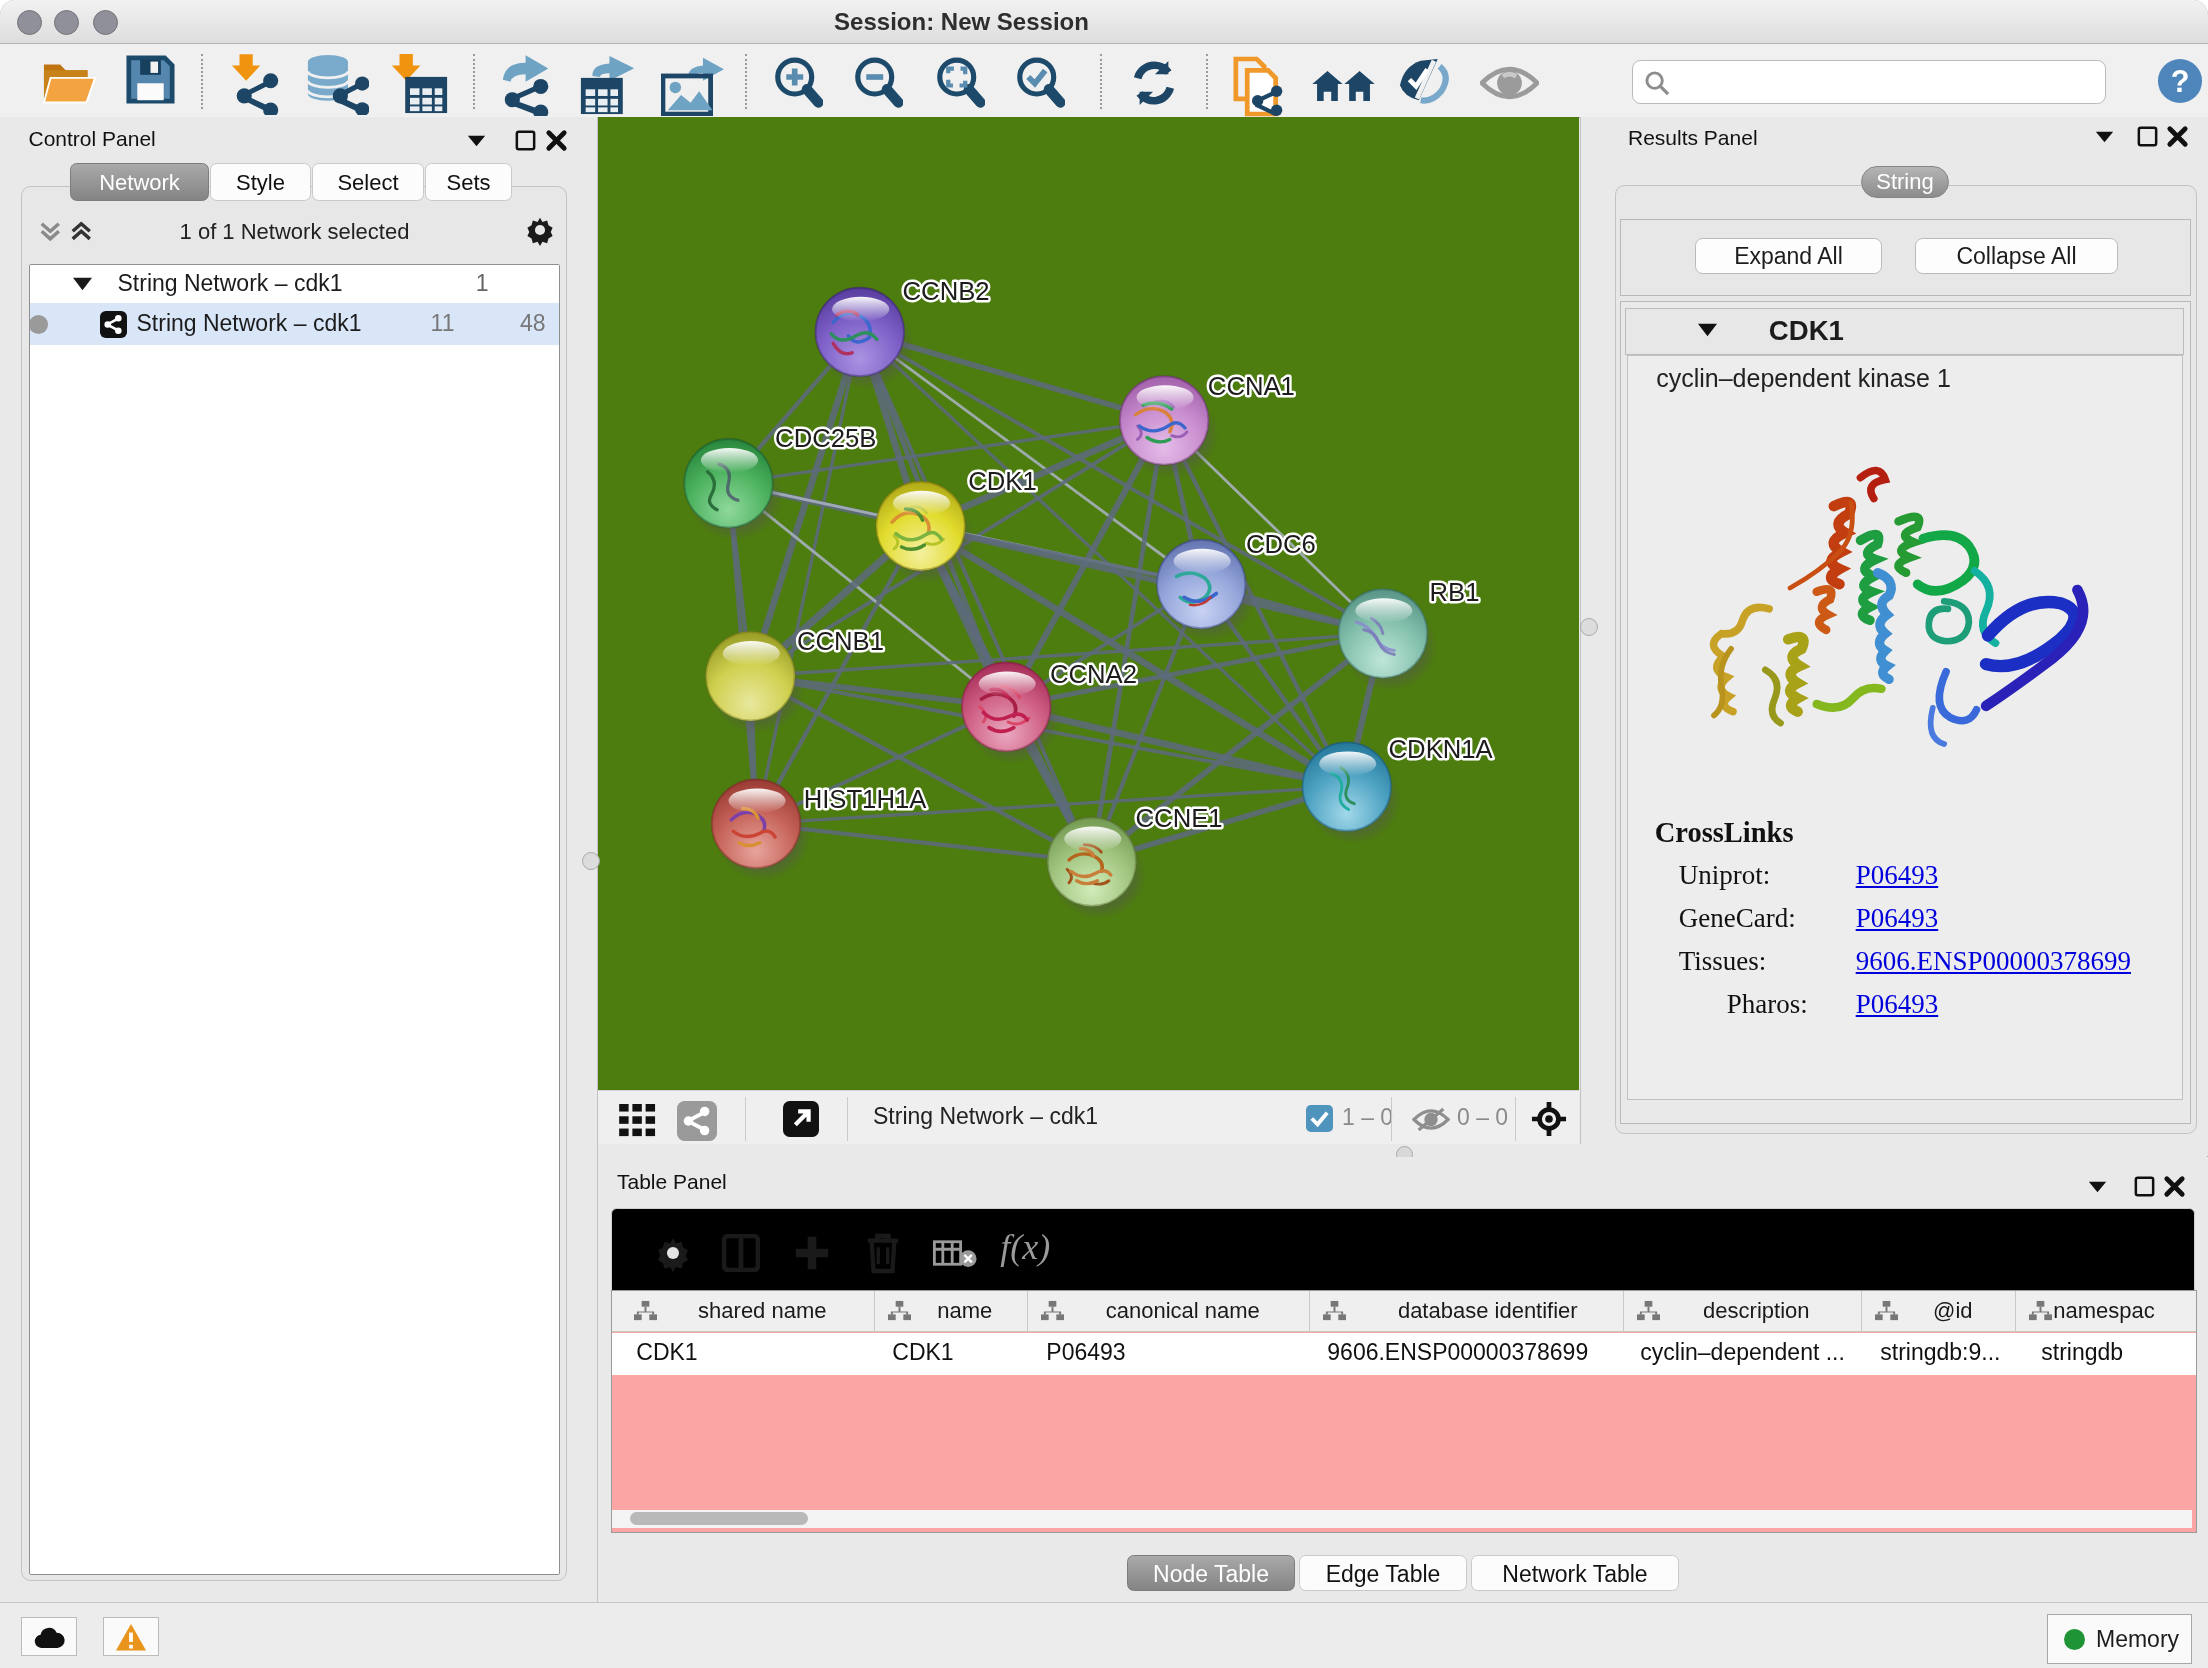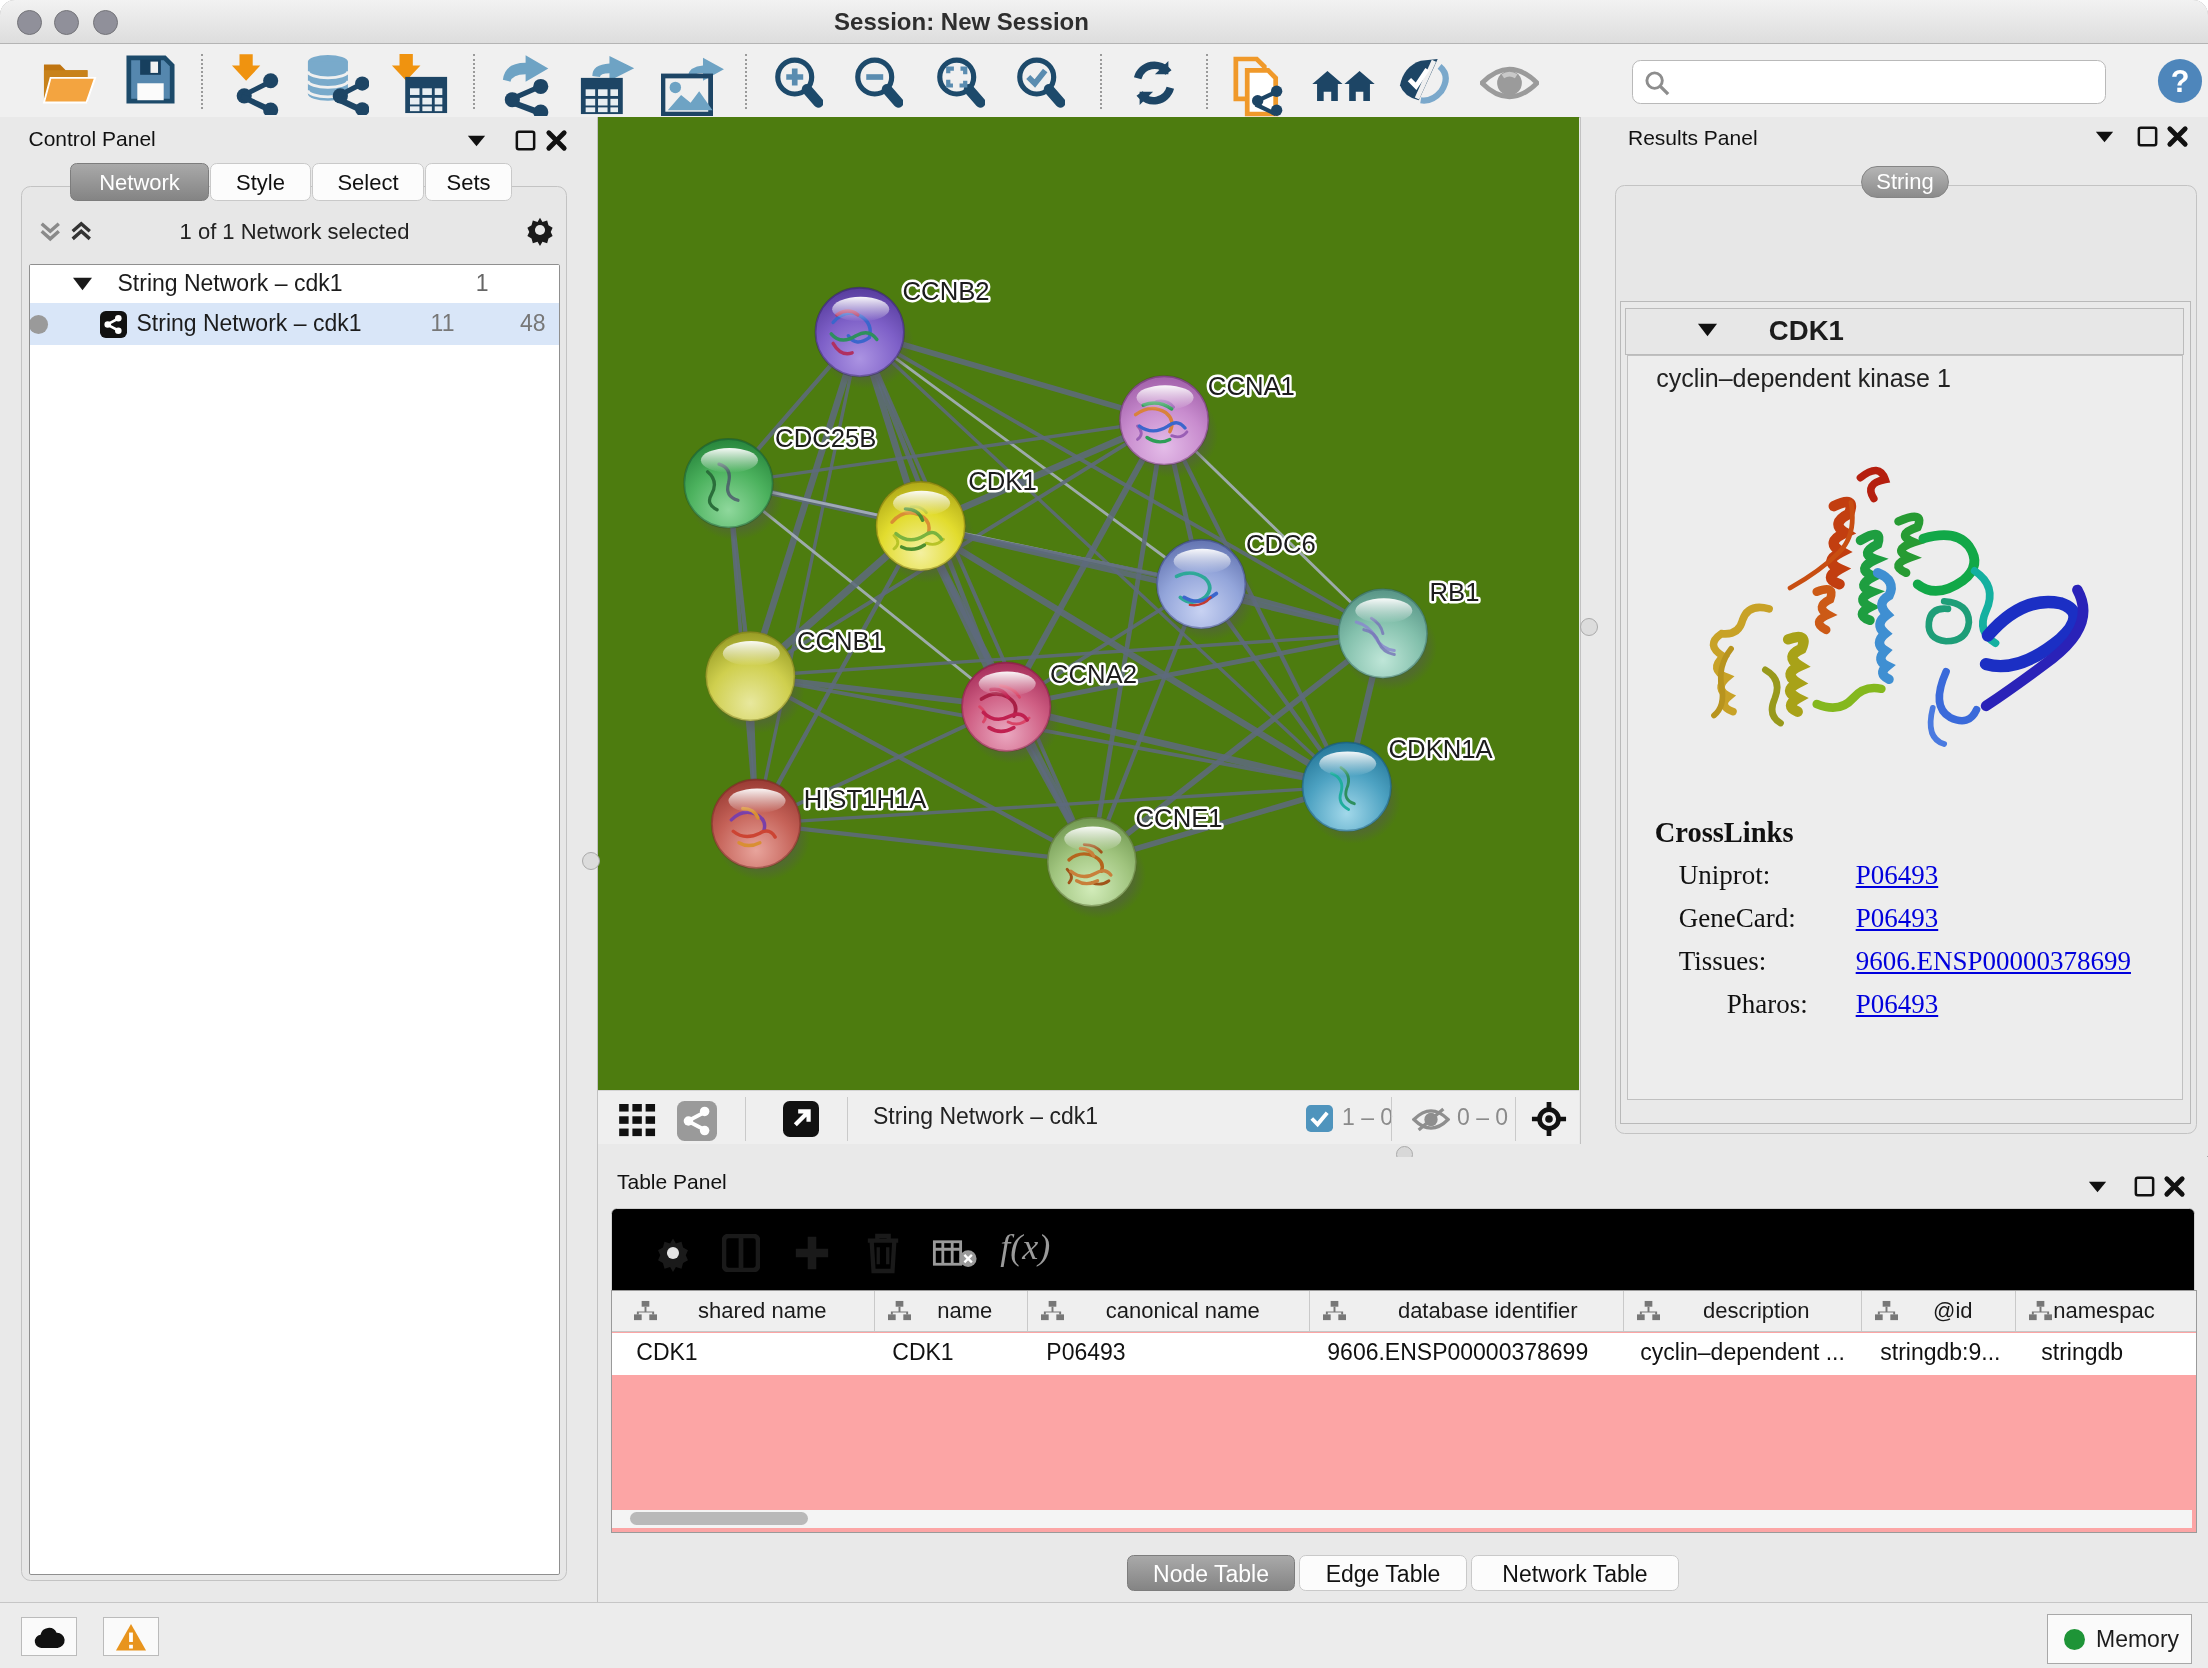--- a/index.html
+++ b/index.html
@@ -591,20 +591,24 @@
         <path d="M4 8 h18 l-9 11 z" fill="#111"></path>
       </svg>
     <svg class="hicon" style="left:554px;top:6.7px" viewBox="0 0 26 26">
         <rect x="4" y="4" width="18" height="18" fill="none" stroke="#111" stroke-width="2.6" rx="2"></rect>
       </svg>
     <svg class="hicon" style="left:584px;top:6.7px" viewBox="0 0 26 26">
         <path d="M5 5 L21 21 M21 5 L5 21" stroke="#111" stroke-width="5" stroke-linecap="round"></path>
       </svg>
     <div class="abs" style="left:34px;top:68px;width:580px;height:947px;border:1px solid #c3c3c3;border-radius:9.5px;background:#e7e7e7;"></div>
     <div class="abs" style="left:280px;top:49px;width:86px;height:30px;border-radius:16px;background:linear-gradient(#b5b5b5,#8b8b8b);border:1px solid #858585;color:#fff;font-size:22px;text-align:center;line-height:30px;">String</div>
+    <div class="abs" style="left:39px;top:102px;width:569px;height:75px;border:1.9px solid #b9b9b9;background:#e7e7e7;">
+      <div class="abs" style="left:74px;top:18px;width:185px;height:34px;background:#fdfdfd;border:1.9px solid #b9b9b9;border-radius:7.6px;font-size:23px;text-align:center;line-height:34px;">Expand All</div>
+      <div class="abs" style="left:294px;top:18px;width:201px;height:34px;background:#fdfdfd;border:1.9px solid #b9b9b9;border-radius:7.6px;font-size:23px;text-align:center;line-height:34px;">Collapse All</div>
+    </div>
     <div class="abs" style="left:39px;top:184px;width:569px;height:821px;border:1.9px solid #b9b9b9;background:#e9e9e9;">
       <div class="abs" style="left:3.8px;top:5.7px;width:557px;height:45px;background:#e7e7e7;border:1px solid #bbbbbb;">
         <svg class="abs" style="left:70px;top:11.4px" width="23" height="21" viewBox="0 0 24 22">
             <path d="M2 4 h20 l-10 13 z" fill="#111"></path>
           </svg>
         <span class="abs" style="left:143px;top:6.7px;font-size:27.6px;font-weight:bold;">CDK1</span>
       </div>
       <div class="abs" style="left:5.7px;top:53px;width:554px;height:743px;background:#ededed;border:1px solid #c0c0c0;">
         <div class="abs" style="left:28.5px;top:7.6px;font-size:25px;color:#222;">cyclin–dependent kinase 1</div>
         <svg class="abs" style="left:46px;top:93px" width="430" height="316" viewBox="0 0 452 332">

